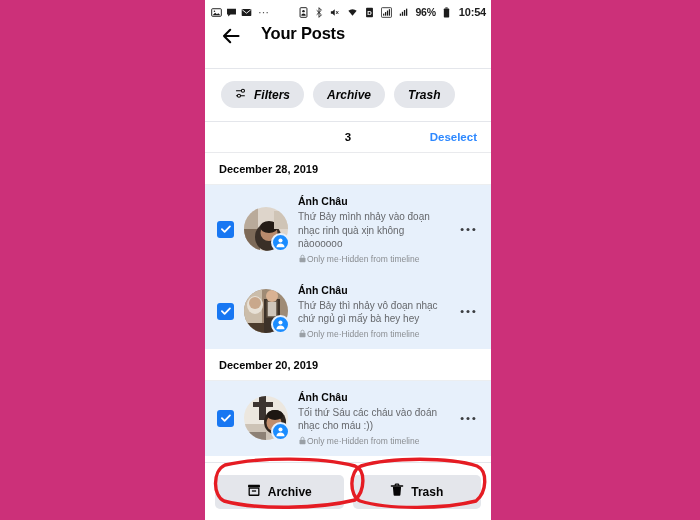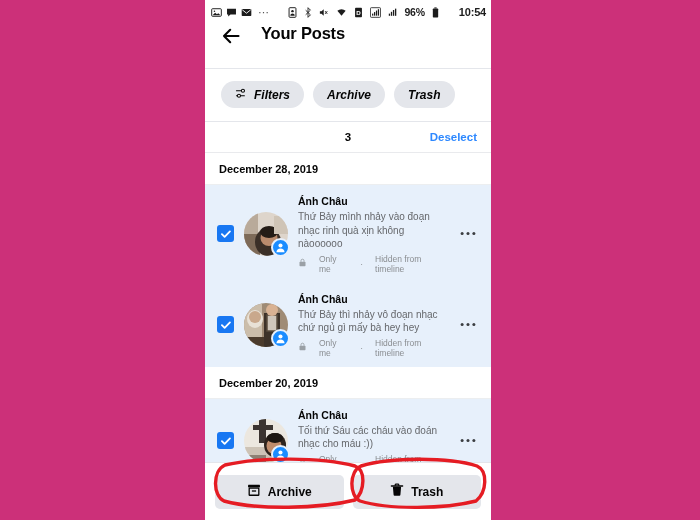--- a/index.html
+++ b/index.html
@@ -26,21 +26,21 @@
     background:#fff;
     font-size:10px;
     color:#1c1c1c;
     gap:0;
   }
   .sb-left { display:flex; align-items:center; gap:4px; }
   .sb-right { margin-left:auto; display:flex; align-items:center; gap:7px; }
   .sb-ico { display:inline-block; line-height:1; font-size:9px; }
   .sb-dots { font-size:11px; letter-spacing:0.5px; color:#555; margin-left:2px;}
   .sb-pct { font-size:10.5px; font-weight:600; letter-spacing:-0.2px;}
-  .sb-time { font-size:11px; font-weight:600; letter-spacing:-0.2px; margin-left:13px;}
+  .sb-time { font-size:11px; font-weight:600; letter-spacing:-0.2px; margin-left:2px;}
   svg.ic { display:block; }
 
   
   .appbar {
     height:45px;
     display:flex;
     padding:0 14px;
     background:#fff;
     border-bottom:1px solid #e4e6eb;
   }
@@ -164,21 +164,21 @@
   }
   .p-text {
     font-size:10px;
     color:#65676b;
     line-height:1.35;
     margin-bottom:3px;
   }
   .p-meta {
     display:flex;
     align-items:center;
-    gap:12px;
+    gap:0;
     font-size:8.5px;
     color:#8a8d91;
   }
   .dots-btn {
     flex:0 0 auto;
     width:22px;
     display:flex;
     align-items:center;
     justify-content:center;
     cursor:pointer;

